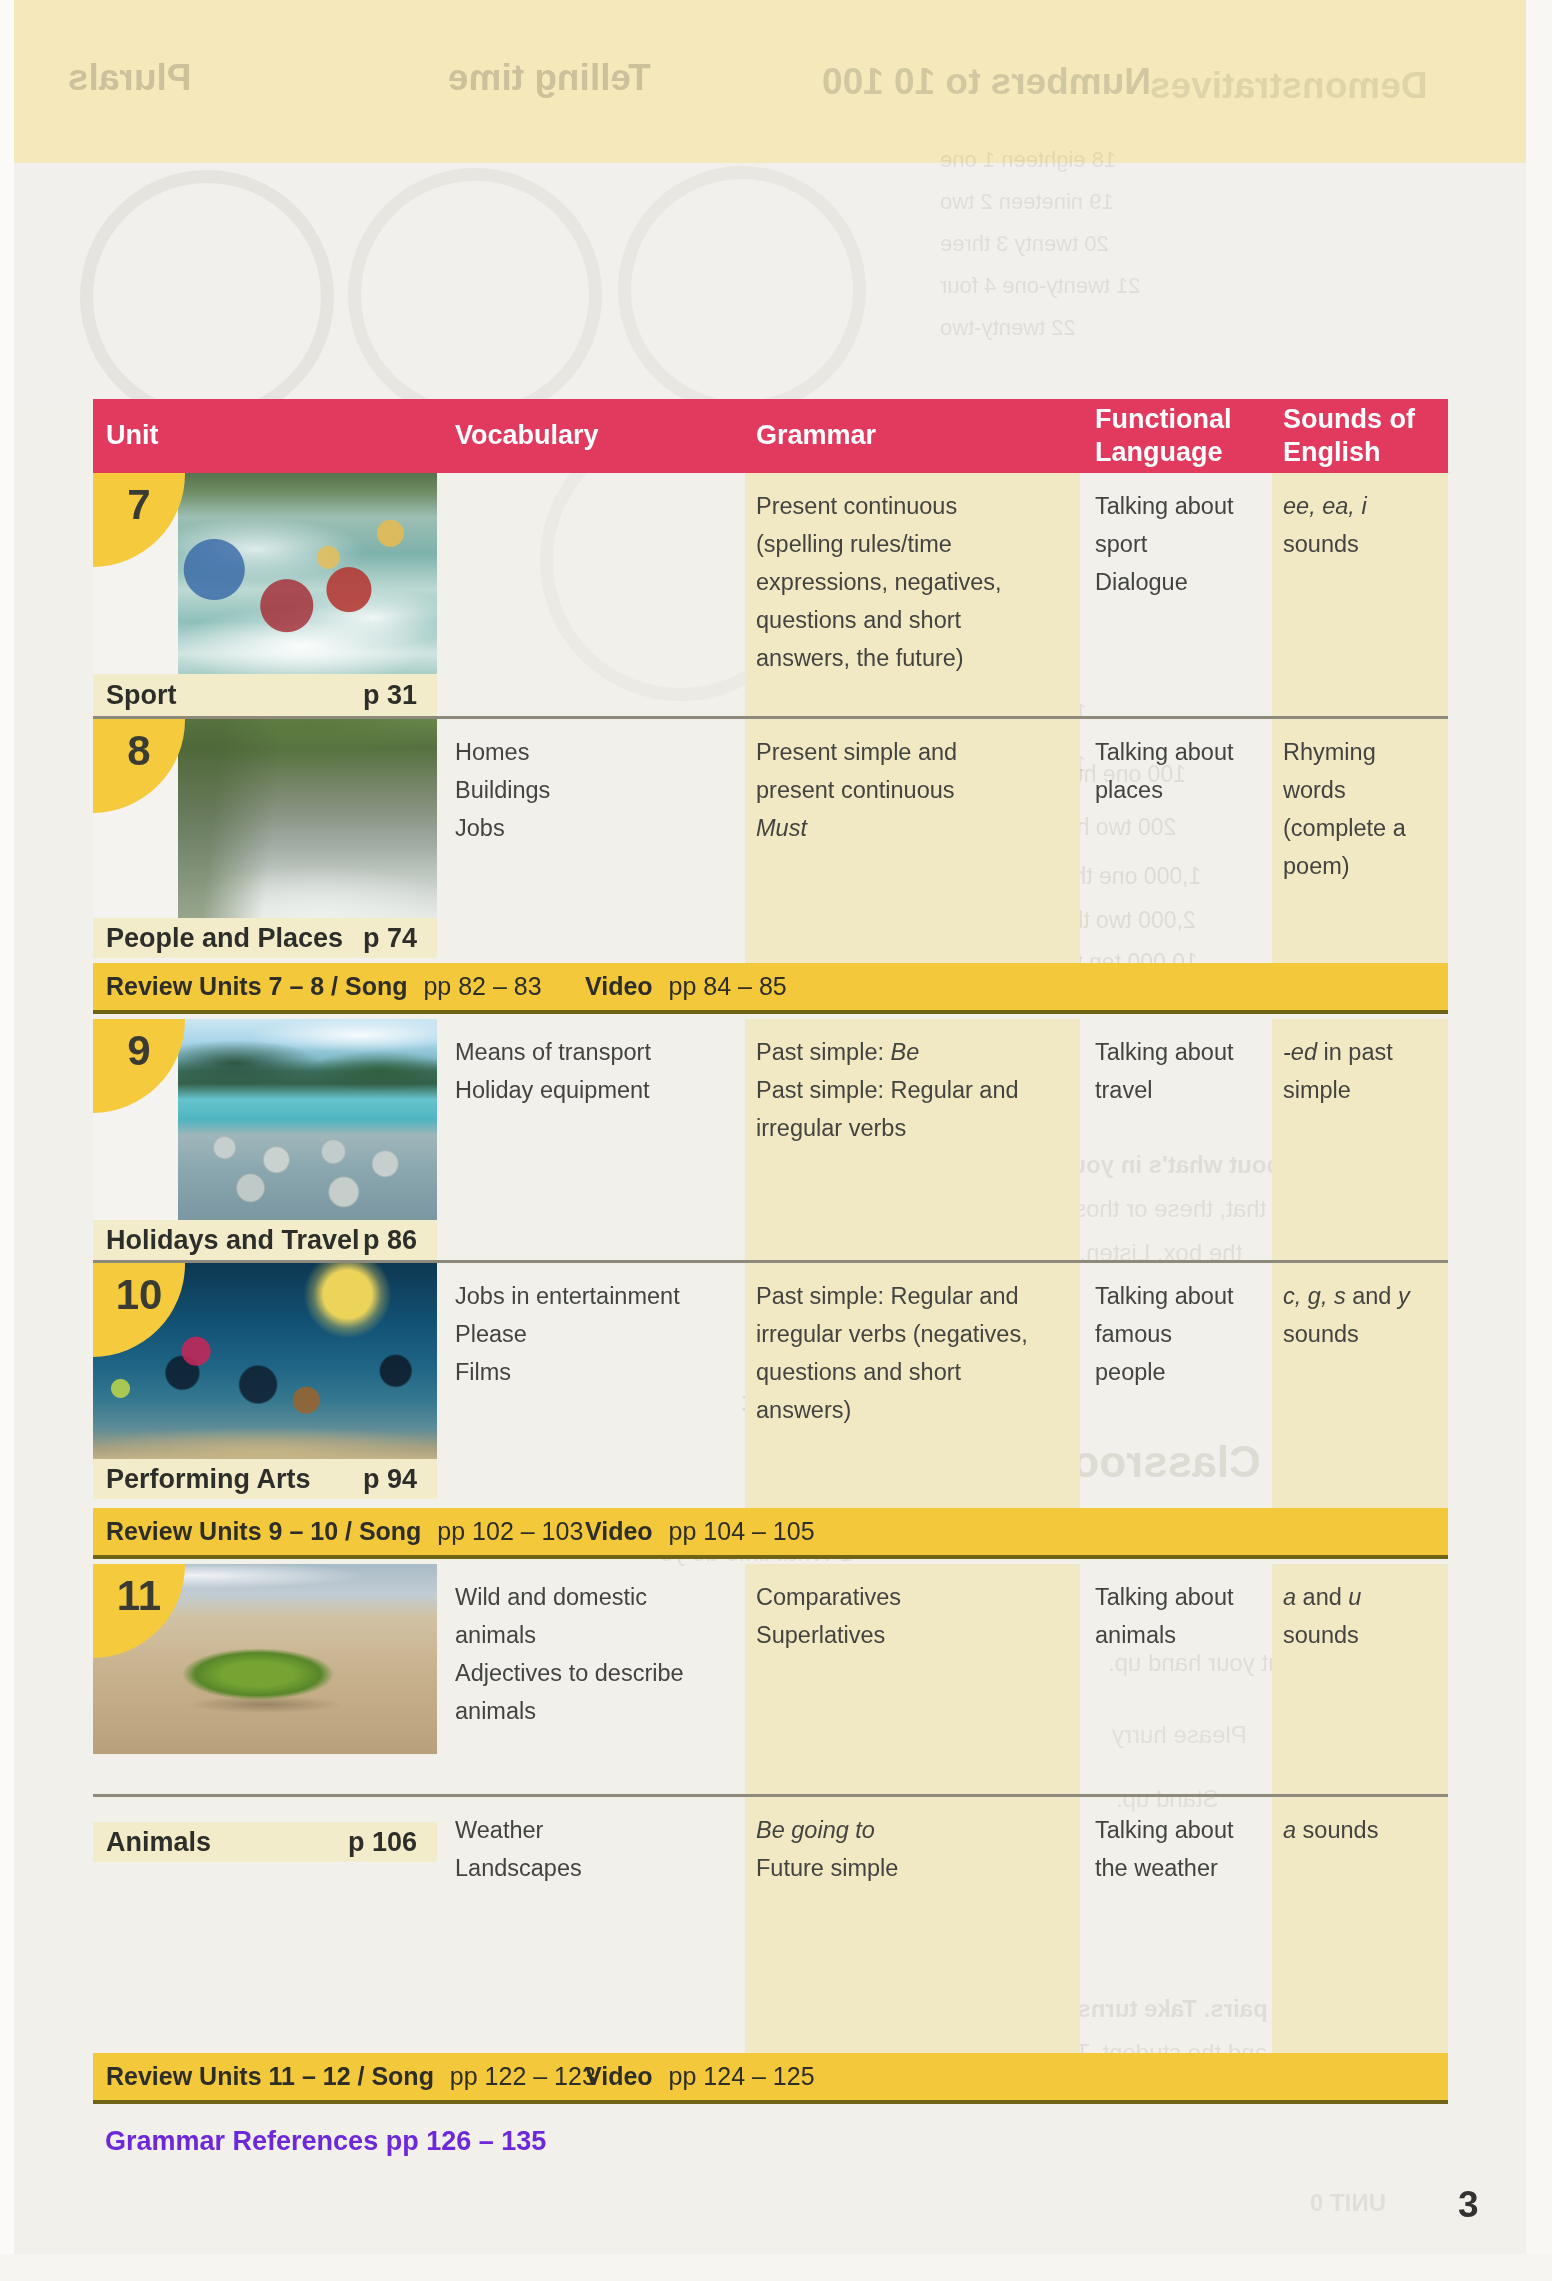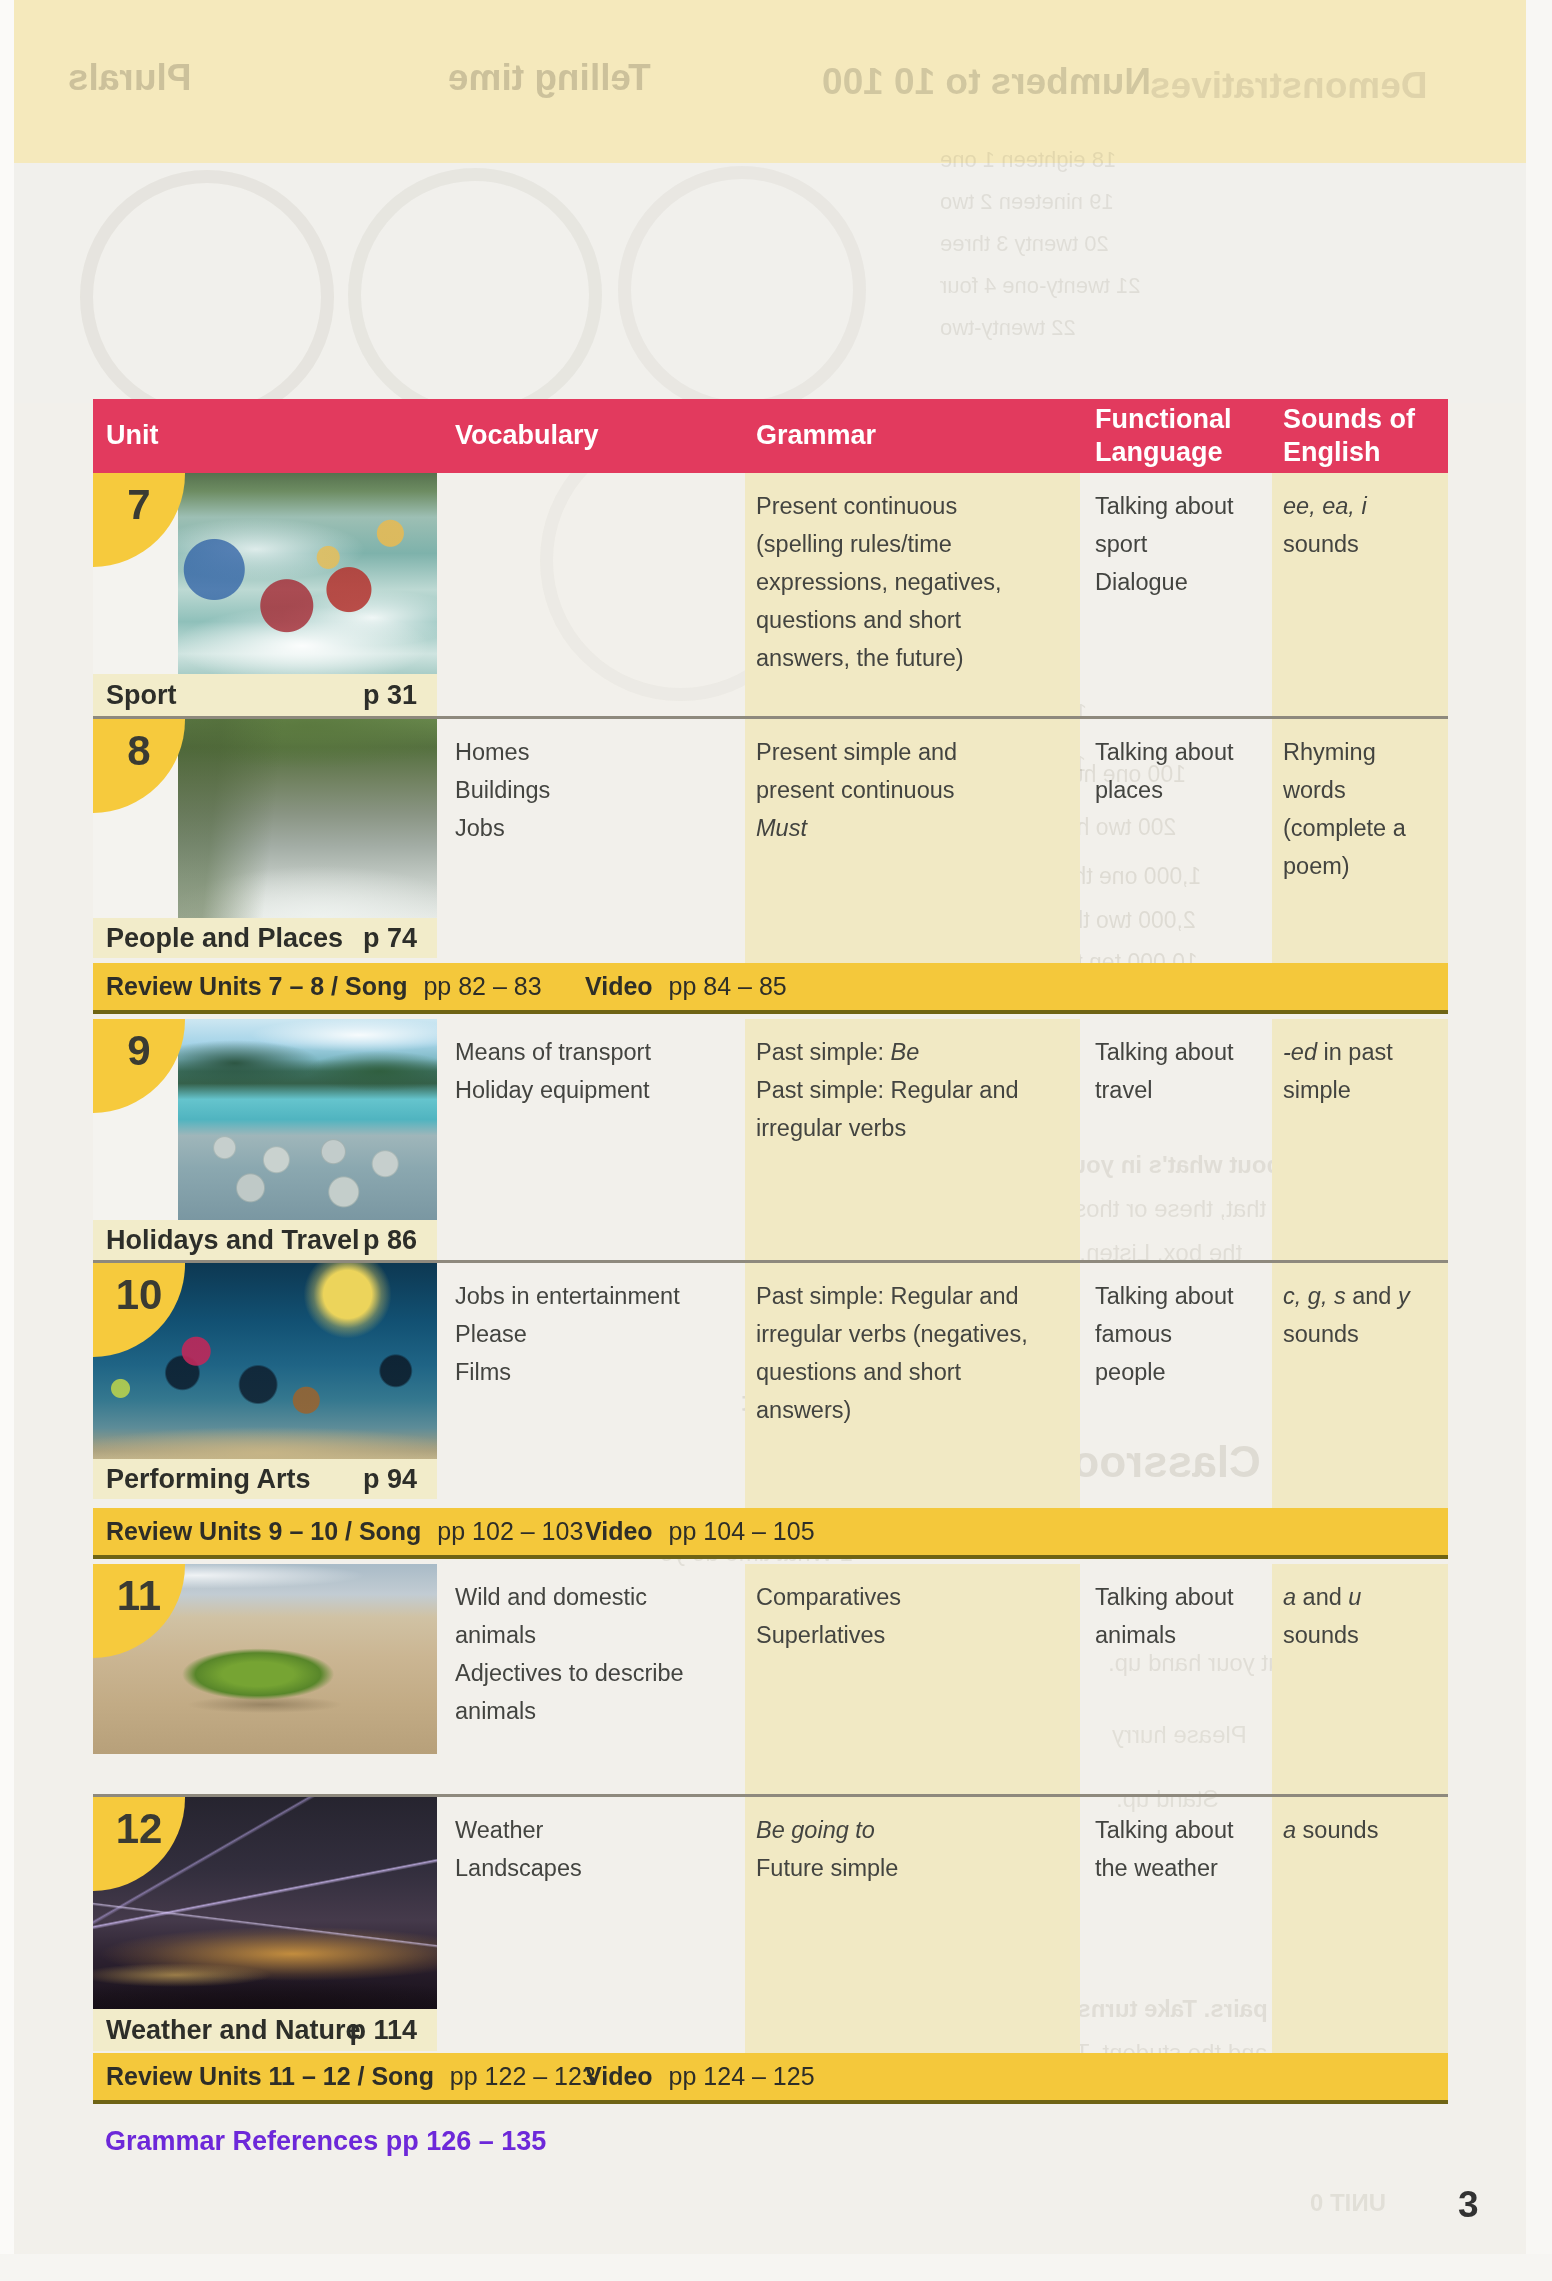--- a/index.html
+++ b/index.html
@@ -316,29 +316,20 @@
 Adjectives to describe
 animals</div>
     <div class="cell c-gra t11">Comparatives
 Superlatives</div>
     <div class="cell c-fun t11">Talking about
 animals</div>
     <div class="cell c-sou t11"><i>a</i> and <i>u</i>
 sounds</div>
     <div class="divider d3"></div>
 
-    <div class="urow urow12">
-      <div class="unit-photo pho-wide ph12" style="height:212px" title="lightning storm over night city"></div>
-      <div class="badge"></div>
-      <div class="badge-num">12</div>
-      <div class="unit-titlebar tb42">
-        <span class="unit-title">Weather and Nature</span>
-        <span class="unit-page">p 114</span>
-      </div>
-    </div>
     <div class="cell c-voc t12">Weather
 Landscapes</div>
     <div class="cell c-gra t12"><i>Be going to</i>
 Future simple</div>
     <div class="cell c-fun t12">Talking about
 the weather</div>
     <div class="cell c-sou t12"><i>a</i> sounds</div>
 
     <div class="review rvC">
       <div class="rev-group rg1">

